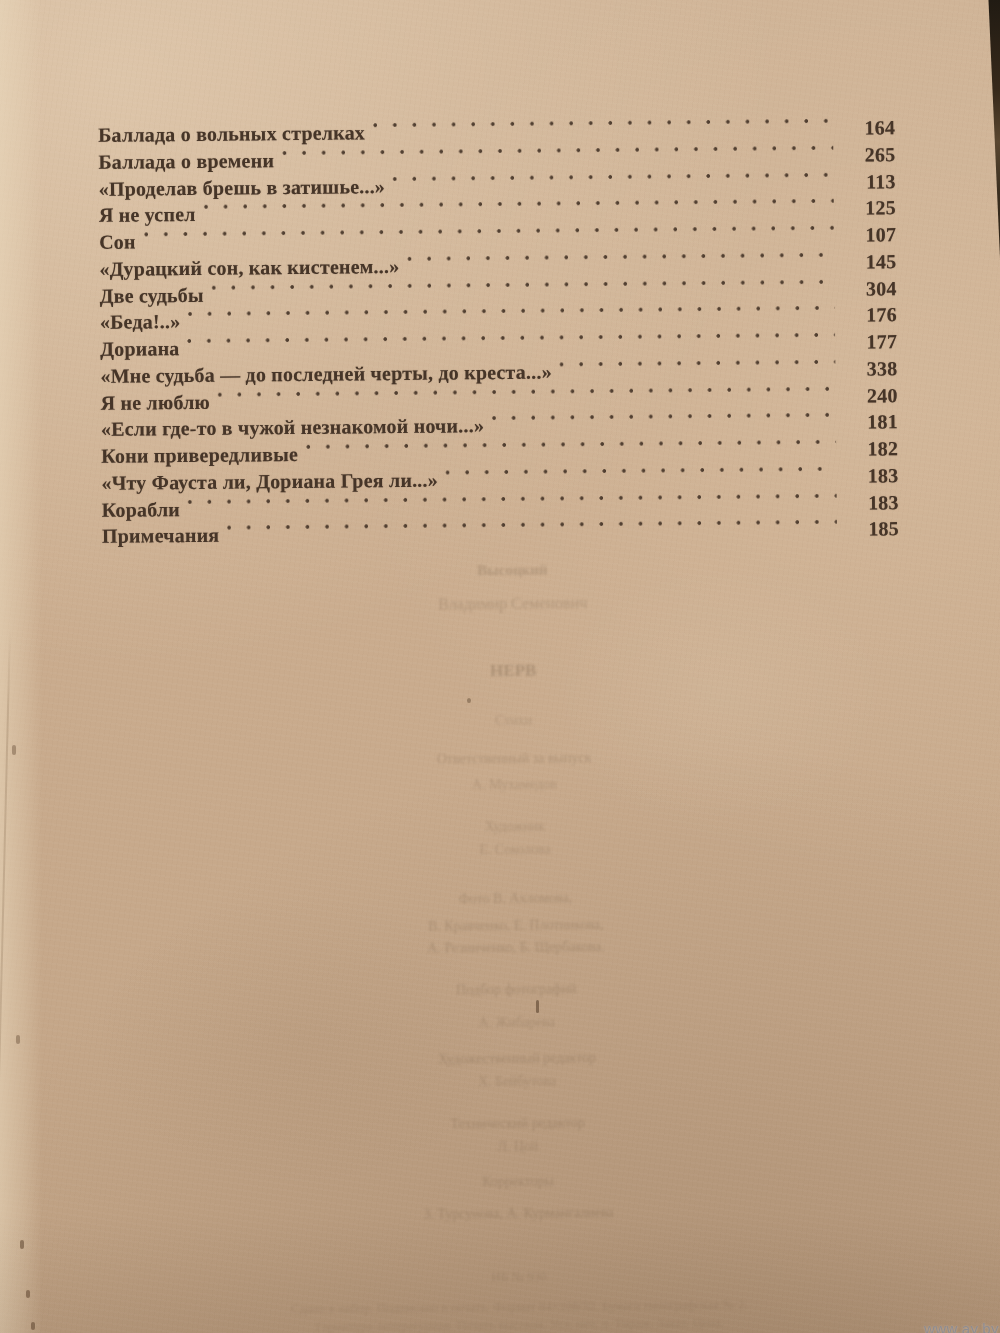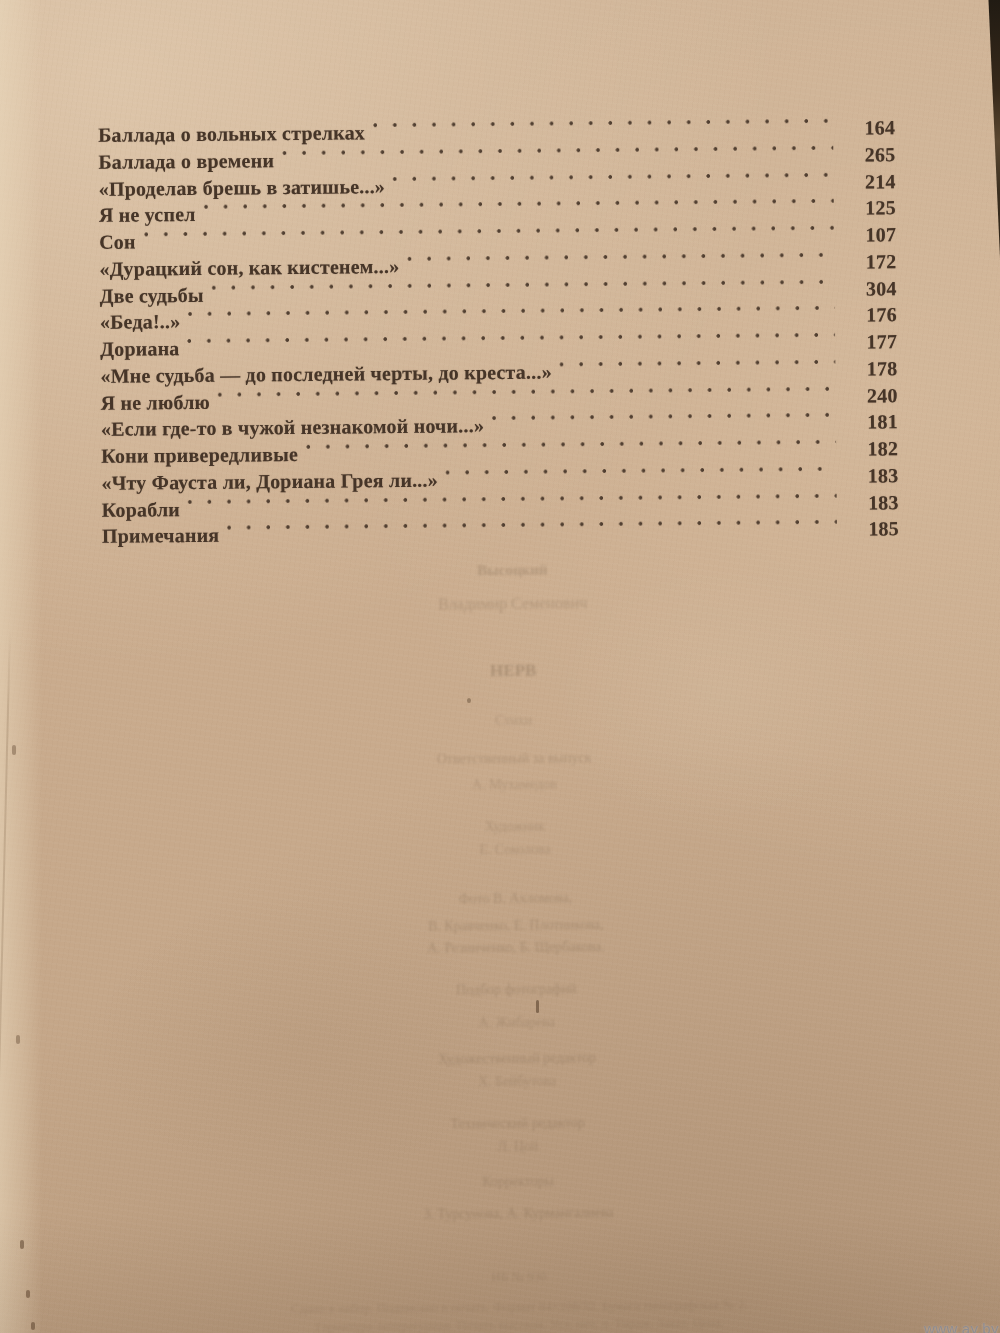--- a/index.html
+++ b/index.html
@@ -116,39 +116,39 @@
 
   <div class="toc-row">
     <span class="toc-title">Баллада о времени</span>
     <span class="leader"></span>
     <span class="toc-page">265</span>
   </div>
 
   <div class="toc-row">
     <span class="toc-title">«Проделав брешь в затишье...»</span>
     <span class="leader"></span>
-    <span class="toc-page">214</span>
+    <span class="toc-page">113</span>
   </div>
 
   <div class="toc-row">
     <span class="toc-title">Я не успел</span>
     <span class="leader"></span>
     <span class="toc-page">125</span>
   </div>
 
   <div class="toc-row">
     <span class="toc-title">Сон</span>
     <span class="leader"></span>
     <span class="toc-page">107</span>
   </div>
 
   <div class="toc-row">
     <span class="toc-title">«Дурацкий сон, как кистенем...»</span>
     <span class="leader"></span>
-    <span class="toc-page">172</span>
+    <span class="toc-page">145</span>
   </div>
 
   <div class="toc-row">
     <span class="toc-title">Две судьбы</span>
     <span class="leader"></span>
     <span class="toc-page">304</span>
   </div>
 
   <div class="toc-row">
     <span class="toc-title">«Беда!..»</span>
@@ -158,21 +158,21 @@
 
   <div class="toc-row">
     <span class="toc-title">Дориана</span>
     <span class="leader"></span>
     <span class="toc-page">177</span>
   </div>
 
   <div class="toc-row">
     <span class="toc-title">«Мне судьба — до последней черты, до креста...»</span>
     <span class="leader"></span>
-    <span class="toc-page">178</span>
+    <span class="toc-page">338</span>
   </div>
 
   <div class="toc-row">
     <span class="toc-title">Я не люблю</span>
     <span class="leader"></span>
     <span class="toc-page">240</span>
   </div>
 
   <div class="toc-row">
     <span class="toc-title">«Если где-то в чужой незнакомой ночи...»</span>

